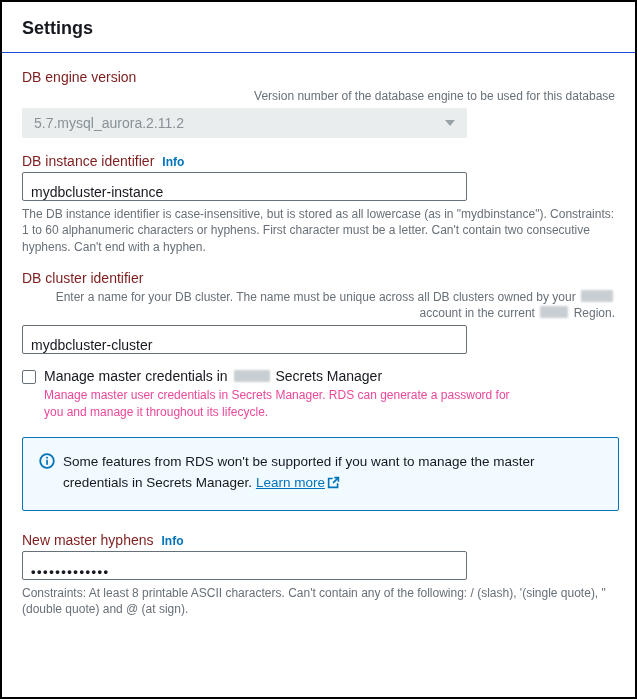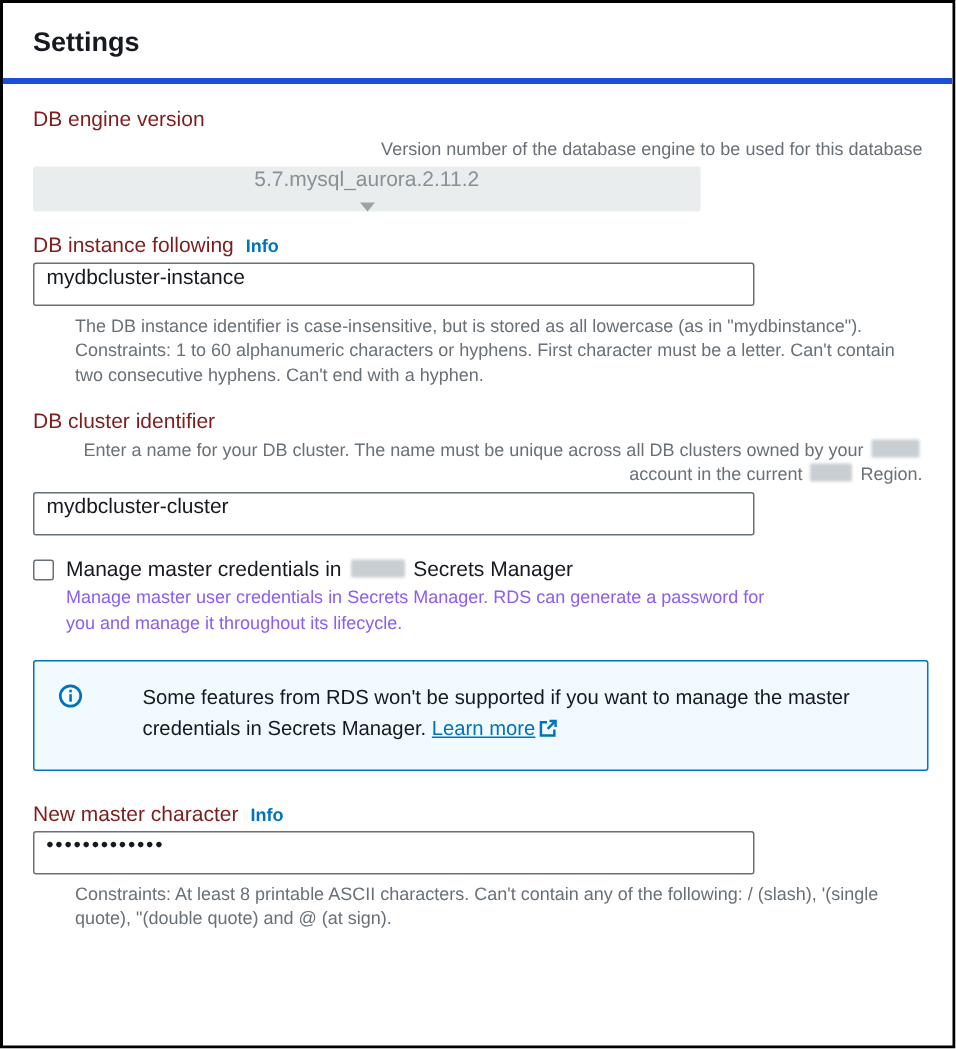--- a/index.html
+++ b/index.html
@@ -7,60 +7,60 @@
   body { font-family: "Liberation Sans", sans-serif; }
 
   .panel {
     width: 637px; height: 699px;
     border: 2px solid #000;
     background: #fff;
     overflow: hidden;
   }
   .panel-header {
     padding: 16px 20px 13px 20px;
-    border-bottom: 4px solid #1d4ed8;
+    border-bottom: 1px solid #1d4ed8;
   }
   .panel-title {
     font-size: 18px; font-weight: bold; color: #16191f;
   }
   .panel-body { padding: 15px 20px 10px 20px; }
 
   .field { margin-bottom: 14px; }
   .label { font-size: 14px; color: #7f1d1d; }
   .label-row { margin-bottom: 2px; }
   .info-link {
     font-size: 12px; font-weight: bold; color: #0073bb;
     text-decoration: none; margin-left: 8px; cursor: pointer; margin-top: 28px;
   }
   .desc, .constraint {
     font-size: 12px; color: #687078; line-height: 1.35;
     max-width: 597px;
   }
   .desc { margin-bottom: 4px; text-align: right; }
-  .constraint { margin-top: 5px; margin-left: 28px; }
+  .constraint { margin-top: 5px; }
 
   .select-box {
     width: 445px; height: 30px;
     background: #eaeded; color: #879196;
     border-radius: 2px;
     display: flex; align-items: center; justify-content: space-between;
-    padding: 0 12px; font-size: 14px; flex-direction: column;
+    padding: 0 12px; font-size: 14px;
   }
   .caret {
     width: 0; height: 0;
     border-left: 5px solid transparent;
     border-right: 5px solid transparent;
     border-top: 6px solid #99a4a9;
   }
 
   .text-input {
-    width: 481px; height: 29px;
+    width: 445px; height: 29px;
     border: 1px solid #687078; border-radius: 2px;
     background: #fff; color: #16191f; font-size: 14px;
-    display: flex; align-items: flex-start; padding: 0 8px;
+    display: flex; align-items: flex-end; padding: 0 8px;
     font-family: "Liberation Sans", sans-serif;
   }
   .password-dots { font-size: 13px; letter-spacing: 1.5px; font-weight: bold; color: #16191f; }
 
   .redact {
     display: inline-block; height: 12px; background: #c9ced2;
     border-radius: 1px; filter: blur(1.2px); vertical-align: -1px;
     margin: 0 2px;
   }
   .redact.w32 { width: 32px; }
@@ -68,33 +68,32 @@
   .redact.w36 { width: 36px; }
 
   .check-row { display: flex; align-items: flex-end; margin-bottom: 3px; }
   .checkbox {
     width: 14px; height: 14px; flex: 0 0 14px;
     border: 1px solid #687078; border-radius: 2px; background: #fff;
     margin-top: 1px; cursor: pointer;
   }
   .check-label { font-size: 14px; color: #16191f; margin-left: 8px; cursor: pointer; }
   .check-desc {
-    font-size: 12px; color: #8b5cf6; line-height: 1.4;
+    font-size: 12px; color: #ec4899; line-height: 1.4;
     margin-left: 22px; max-width: 478px;
   }
   .check-group { margin-bottom: 13px; }
 
   .alert {
     border: 1px solid #0073bb; border-radius: 2px;
     background: #f1faff;
     padding: 14px 16px;
     display: flex; align-items: flex-start;
     margin: 16px 0 20px 0;
     width: 597px;
-    gap: 32px;
   }
   .alert-icon { flex: 0 0 16px; margin-top: 1px; }
   .alert-text {
     margin-left: 8px; font-size: 13.5px; color: #16191f;
     line-height: 1.55; max-width: 520px;
   }
   .learn-more { color: #0073bb; text-decoration: underline; cursor: pointer; white-space: nowrap; }
   .ext-icon { vertical-align: -2px; margin-left: 2px; }
 </style>
 </head>
@@ -113,21 +112,21 @@
       </div>
       <div class="desc">Version number of the database engine to be used for this database</div>
       <div class="select-box">
         <span>5.7.mysql_aurora.2.11.2</span>
         <span class="caret"></span>
       </div>
     </div>
 
     <div class="field">
       <div class="label-row">
-        <span class="label">DB instance following</span><a class="info-link">Info</a>
+        <span class="label">DB instance identifier</span><a class="info-link">Info</a>
       </div>
       <div class="text-input">
         <span>mydbcluster-instance</span>
       </div>
       <div class="constraint">The DB instance identifier is case-insensitive, but is stored as all lowercase (as in "mydbinstance"). Constraints: 1 to 60 alphanumeric characters or hyphens. First character must be a letter. Can't contain two consecutive hyphens. Can't end with a hyphen.</div>
     </div>
 
     <div class="field">
       <div class="label-row">
         <span class="label">DB cluster identifier</span>
@@ -170,21 +169,21 @@
                 <path d="M13 9 v5 H2 V3 h5"></path>
                 <path d="M9 2 h5 v5"></path>
                 <path d="M14 2 L7.5 8.5"></path>
               </svg></span></a>
       </div>
     </div>
 
 
     <div class="field">
       <div class="label-row">
-        <span class="label">New master character</span><a class="info-link">Info</a>
+        <span class="label">New master hyphens</span><a class="info-link">Info</a>
       </div>
       <div class="text-input">
         <span class="password-dots">•••••••••••••</span>
       </div>
       <div class="constraint">Constraints: At least 8 printable ASCII characters. Can't contain any of the following: / (slash), '(single quote), "(double quote) and @ (at sign).</div>
     </div>
 
   </div>
 </div>
 

